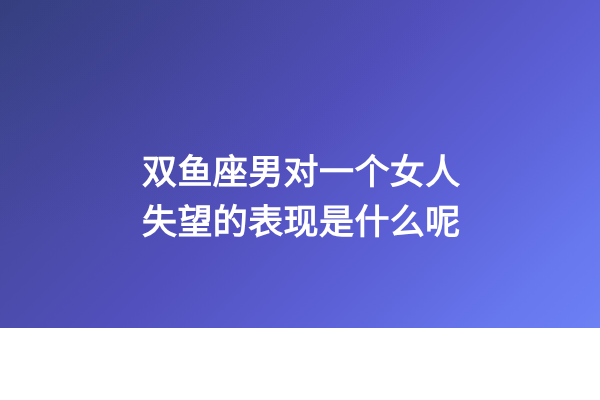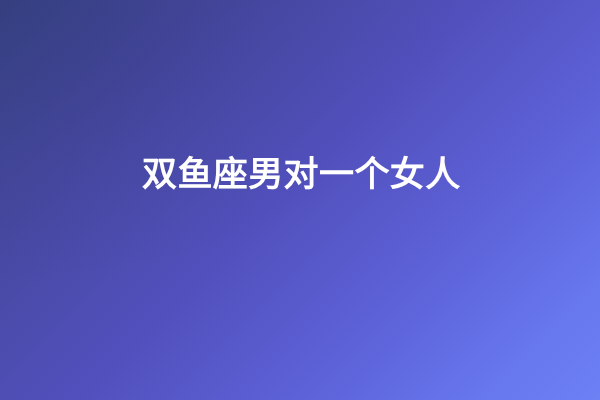--- a/index.html
+++ b/index.html
@@ -5,33 +5,33 @@
 <style>
   html, body {
     margin: 0;
     padding: 0;
     background: #ffffff;
   }
 
   #cover-card {
     position: relative;
     width: 600px;
-    height: 400px;
+    height: 328px;
     overflow: hidden;
     
     background-image: linear-gradient(
       135deg,
       #3c4789 0%,
       #46489f 22%,
       #5250bd 48%,
       #5d62d8 70%,
       #6777ee 88%,
       #6d80f4 100%
     );
-    font-family: Liberation Serif, serif;
+    font-family: Liberation Mono, monospace;
     -webkit-font-smoothing: antialiased;
   }
 
   
   #cover-card::after {
     content: "";
     position: absolute;
     inset: 0;
     pointer-events: none;
     background: radial-gradient(
@@ -63,16 +63,17 @@
 </style>
 </head>
 <body>
 
 <div id="cover-card">
 
   <div class="headline-block">
 
     <span class="headline-line">双鱼座男对一个女人</span>
 
+    <span class="headline-line">失望的表现是什么呢</span>
 
   </div>
 
 </div>
 
 </body></html>

